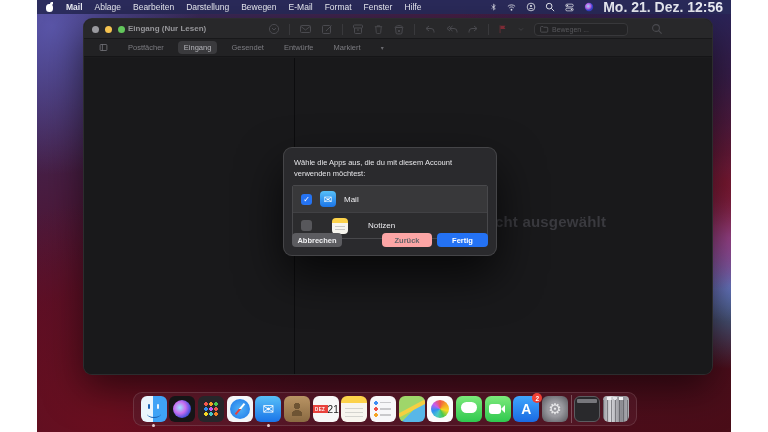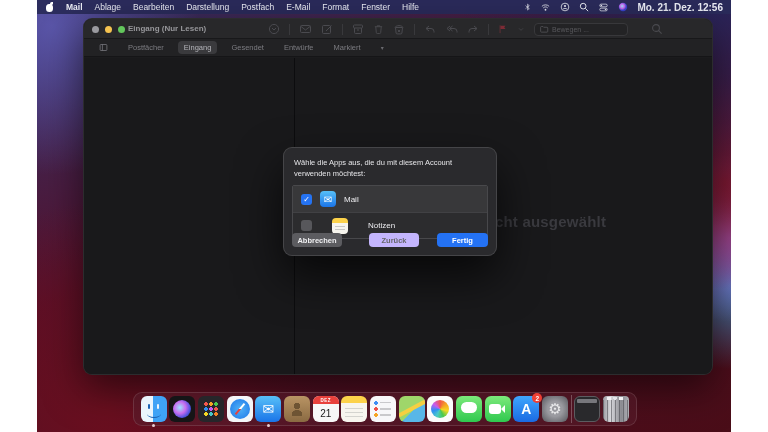--- a/index.html
+++ b/index.html
@@ -24,21 +24,21 @@
     padding:0 8px; color:#eceef6; font-size:8.5px; }
   .menubar .apple { width:9px; height:10px; position:relative; margin-right:4px; }
   .apple-body { position:absolute; left:1px; top:2px; width:7px; height:8px;
     background:#fff; border-radius:45% 45% 48% 48%; }
   .apple-leaf { position:absolute; left:4.5px; top:0; width:3px; height:2.5px;
     background:#fff; border-radius:60% 0 60% 0; }
   .menu-item { margin:0 6px; white-space:nowrap; }
   .menu-item.appname { font-weight:700; margin-left:8px; }
   .menubar-right { margin-left:auto; display:flex; align-items:center; gap:9px; }
   .status-icon { display:flex; align-items:center; }
-  .clock { font-size:10px; font-weight:600; white-space:nowrap; }
+  .clock { font-size:14px; font-weight:600; white-space:nowrap; }
 
   
   .window { position:absolute; left:46px; top:18px; width:630px; height:357px;
     background:#1b1b1d; border-radius:9px; box-shadow:0 14px 38px rgba(0,0,0,.55);
     border:1px solid rgba(255,255,255,0.08); overflow:hidden; }
   .titlebar { position:relative; height:20px; background:#28282a;
     border-bottom:1px solid #18181a; }
   .lights { position:absolute; left:8px; top:6.5px; display:flex; gap:6px; }
   .light { width:7px; height:7px; border-radius:50%; }
   .light.close { background:#9a9a9f; }
@@ -89,22 +89,22 @@
   .app-icon.notes-app { background:linear-gradient(180deg,#fcd24a 0 30%, #f7f5ee 30%);
     position:relative; }
   .app-icon.notes-app::after { content:""; position:absolute; left:3px; right:3px; top:8px;
     height:5px; background:repeating-linear-gradient(180deg,#c9c9c4 0 1px, transparent 1px 3px); }
   .app-label { font-size:8px; color:#ececef; }
   .dialog-buttons { position:absolute; left:8px; right:8px; bottom:8px; height:14px;
     display:flex; align-items:center; }
   .btn { height:14px; border-radius:4px; font-size:7.5px; display:flex;
     align-items:center; justify-content:center; font-weight:600; }
   .btn-cancel { width:50px; background:#5c5c60; color:#f0f0f2; }
-  .btn-back { width:50px; background:#c4b5fd; color:#66666b; margin-left:auto; }
-  .btn-done { width:51px; background:#2472f4; color:#ffffff; margin-left:18px; }
+  .btn-back { width:50px; background:#fca5a5; color:#66666b; margin-left:auto; }
+  .btn-done { width:51px; background:#2472f4; color:#ffffff; margin-left:5px; }
 
   
   .dock { position:absolute; left:96px; top:392px; width:504px; height:34px;
     background:rgba(88,30,44,0.55); border:1px solid rgba(255,255,255,0.12);
     border-radius:9px; display:flex; align-items:center; justify-content:space-evenly;
     padding:0 4px; z-index:20; }
   .dock-item { position:relative; width:26px; height:26px; flex:0 0 auto; }
   .dock-ico { width:26px; height:26px; border-radius:6px; position:relative;
     display:flex; align-items:center; justify-content:center; overflow:hidden; }
   .run-dot { position:absolute; left:11.5px; bottom:-5px; width:3px; height:3px;
@@ -138,21 +138,21 @@
   .ico-safari::before { content:""; position:absolute; inset:3px; border-radius:50%;
     background:radial-gradient(circle, #4fb1f7 0%, #1e76e8 100%); }
   .ico-safari::after { content:""; position:absolute; left:12px; top:6px; width:2px; height:14px;
     background:linear-gradient(180deg,#fff 0 50%, #e8413c 50%); transform:rotate(40deg); }
   .ico-mail { background:linear-gradient(180deg,#57c0f8,#1a74e8); color:#fff; font-size:14px; }
   .ico-contacts { background:linear-gradient(180deg,#b99464,#8a6a42); }
   .ico-contacts::after { content:""; position:absolute; left:8px; top:6px; width:10px; height:14px;
     background:
       radial-gradient(circle 3.5px at 5px 4px, #6e5433 98%, transparent),
       radial-gradient(ellipse 6px 5px at 5px 13px, #6e5433 98%, transparent); }
-  .ico-calendar { background:#f7f7f7; flex-direction:column;align-items:center; }
+  .ico-calendar { background:#f7f7f7; flex-direction:row;align-items:center; }
   .cal-month { width:100%; height:8px; background:#e8413c; color:#fff; font-size:4.5px;
     font-weight:700; display:flex; align-items:center; justify-content:center; letter-spacing:.4px; }
   .cal-day { flex:1; width:100%; color:#1b1b1b; font-size:10px; font-weight:500;
     display:flex; align-items:center; justify-content:center; }
   .ico-notes { background:linear-gradient(180deg,#fcd24a 0 28%, #f7f5ee 28%); }
   .ico-notes::after { content:""; position:absolute; left:4px; right:4px; top:12px; height:9px;
     background:repeating-linear-gradient(180deg,#d4d4cf 0 1px, transparent 1px 4px); }
   .ico-reminders { background:#f7f7f9; }
   .ico-reminders::after { content:""; position:absolute; left:4px; top:5px; width:18px; height:16px;
     background:
@@ -203,21 +203,21 @@
   <div class="menubar">
     <div class="apple">
       <div class="apple-body"></div>
         <div class="apple-leaf"></div>
     </div>
     <span class="menu-item appname">Mail</span>
     <span id="menu-items" style="display:flex;">
         <span class="menu-item">Ablage</span>
         <span class="menu-item">Bearbeiten</span>
         <span class="menu-item">Darstellung</span>
-        <span class="menu-item">Postfach</span>
+        <span class="menu-item">Bewegen</span>
         <span class="menu-item">E-Mail</span>
         <span class="menu-item">Format</span>
         <span class="menu-item">Fenster</span>
         <span class="menu-item">Hilfe</span>
       </span>
     <div class="menubar-right">
       <span id="status-icons" style="display:flex; gap:9px;">
           <span class="status-icon">
             <svg width="7" height="10" viewBox="0 0 12 12" fill="none">
               <path d="M6 1l3 2.7L6 6.2V1zM6 6.2l3 2.6L6 11.3V6.2M2.5 3.5L9 9M2.5 9L9 3.5" stroke="#e7e9f2" stroke-width="1"></path>

